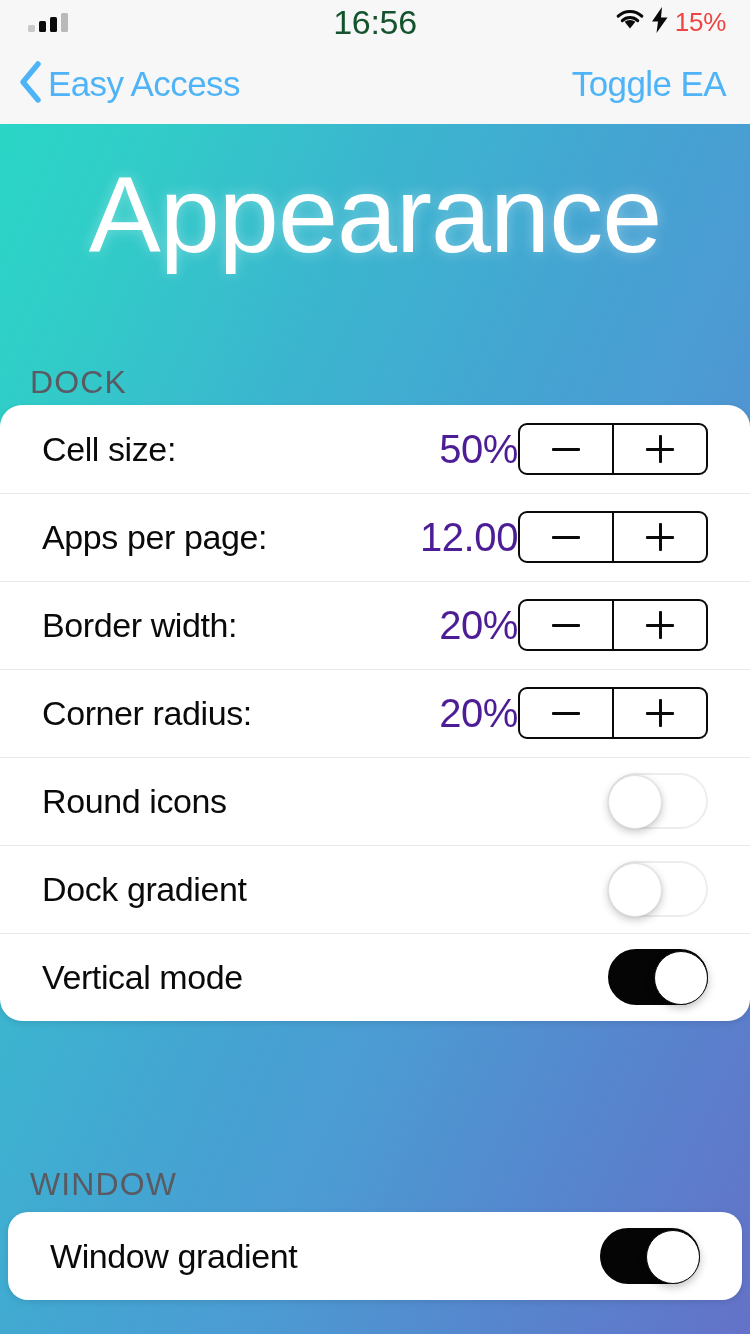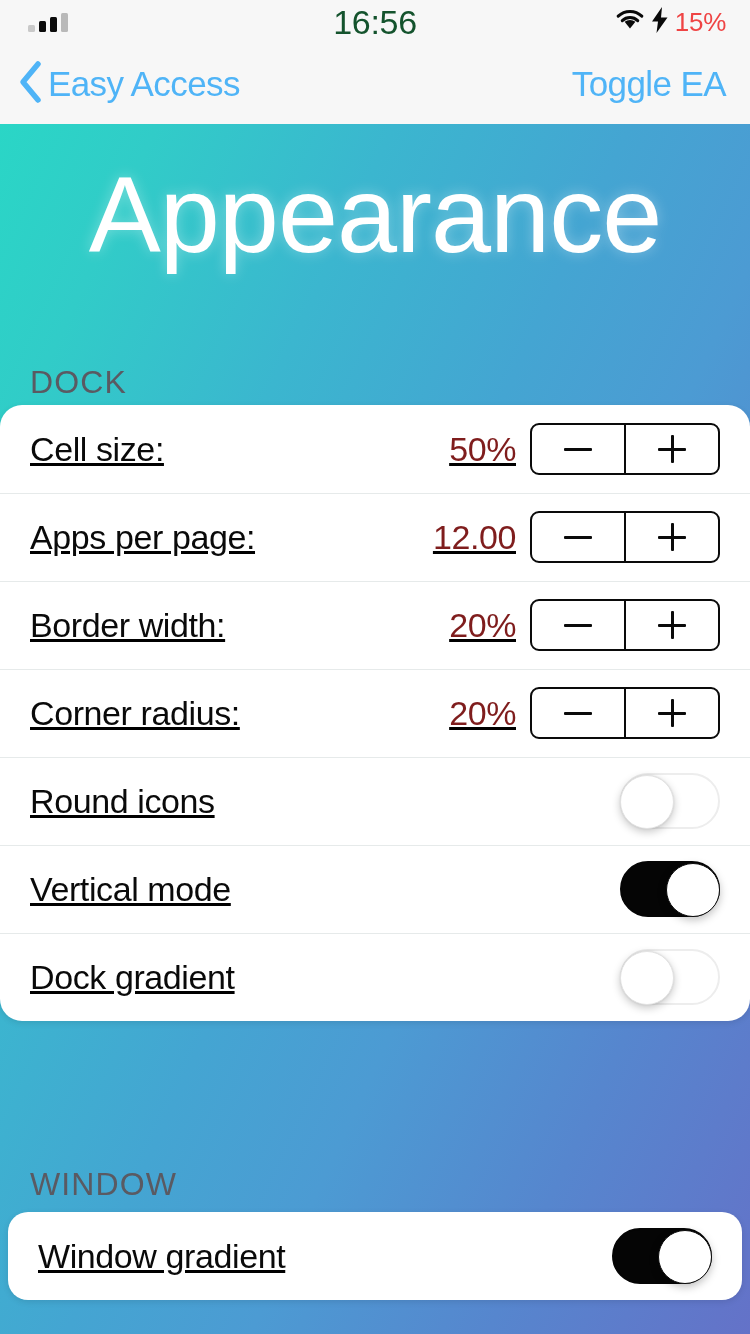--- a/index.html
+++ b/index.html
@@ -186,46 +186,45 @@
     width: 734px;
     border-radius: 20px;
     box-shadow: 0 2px 6px rgba(0,0,0,0.10);
   }
 
   .row {
     position: relative;
     height: 88px;
     display: flex;
     align-items: center;
-    padding: 0 30px;
+    padding: 0 42px;
     box-sizing: border-box;
-    text-decoration: underline;
   }
   .row + .row::before {
     content: "";
     position: absolute;
     top: 0; left: 0;
     width: 100%;
     height: 1px;
     background: #E6EAEA;
   }
   .row-label {
     font-size: 34px;
     color: #0A0A0A;
     letter-spacing: -0.4px;
     white-space: nowrap;
   }
   .row-spacer { flex: 1 1 auto; }
 
   .row-value {
-    font-size: 34px;
-    color: #7f1d1d;
+    font-size: 40px;
+    color: #4c1d95;
     letter-spacing: -0.4px;
     text-align: right;
-    margin-right: 14px;
+    margin-right: 0;
     white-space: nowrap;
   }
 
   
   .stepper {
     display: flex;
     width: 190px;
     height: 52px;
     border: 2px solid #0A0A0A;
     border-radius: 9px;
@@ -422,35 +421,35 @@
 
       <div class="row">
         <span class="row-label">Round icons</span>
         <span class="row-spacer"></span>
         <span class="toggle off">
           <span class="knob"></span>
         </span>
       </div>
 
       <div class="row">
+        <span class="row-label">Dock gradient</span>
+        <span class="row-spacer"></span>
+        <span class="toggle off">
+          <span class="knob"></span>
+        </span>
+      </div>
+
+      <div class="row">
         <span class="row-label">Vertical mode</span>
         <span class="row-spacer"></span>
         <span class="toggle on">
           <span class="knob"></span>
         </span>
       </div>
 
-      <div class="row">
-        <span class="row-label">Dock gradient</span>
-        <span class="row-spacer"></span>
-        <span class="toggle off">
-          <span class="knob"></span>
-        </span>
-      </div>
-
     </div>
 
     <div class="section-header sh-window">WINDOW</div>
 
     <div class="card card-window">
       <div class="row">
         <span class="row-label">Window gradient</span>
         <span class="row-spacer"></span>
         <span class="toggle on">
           <span class="knob"></span>

